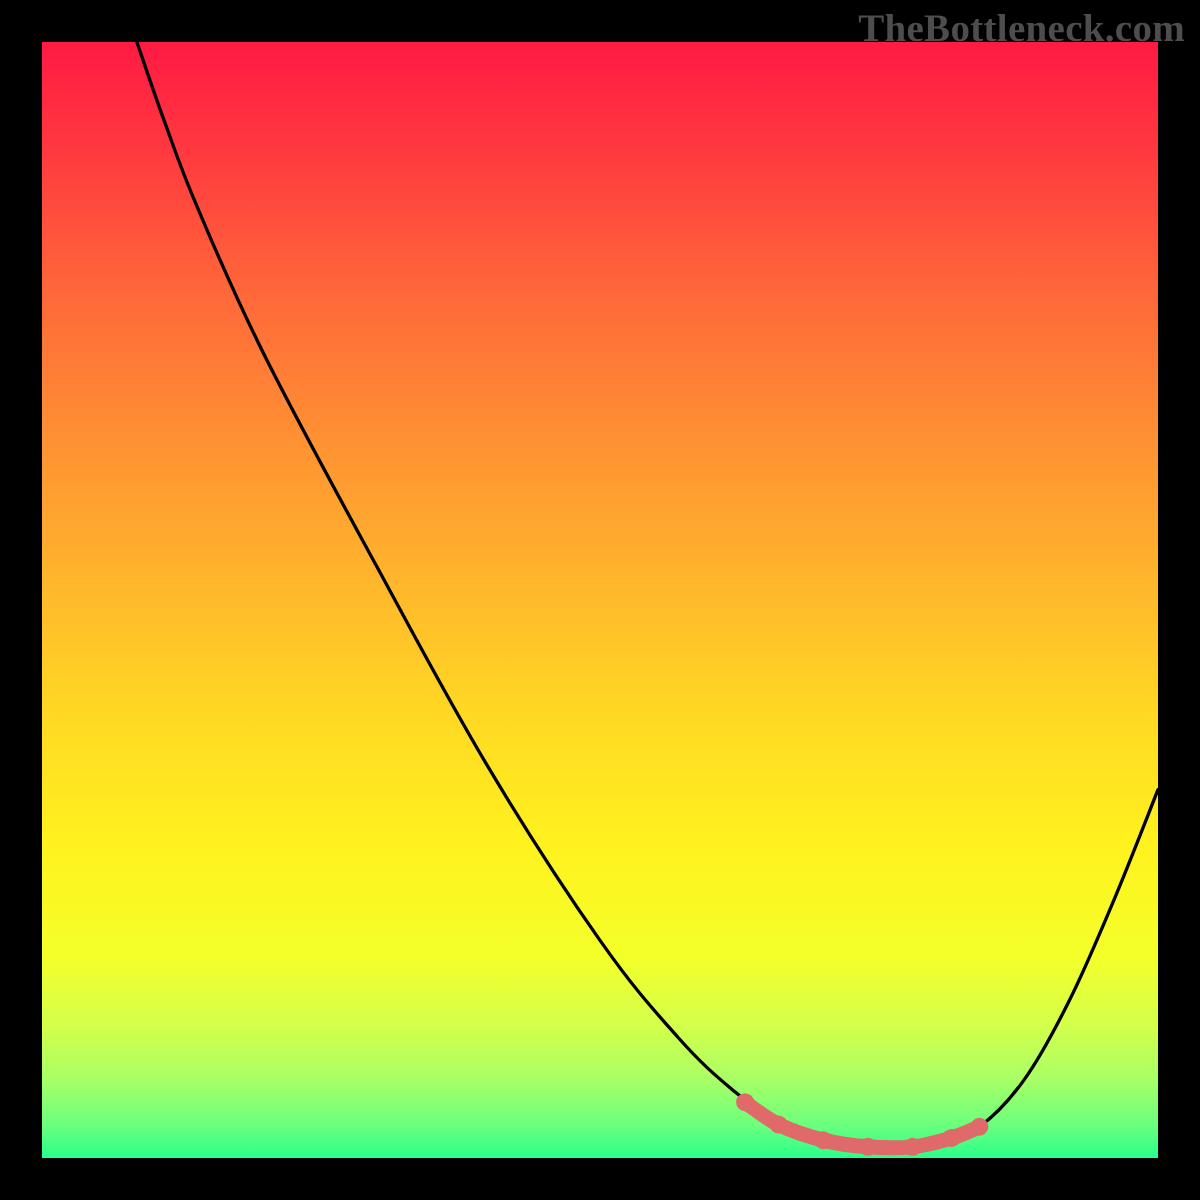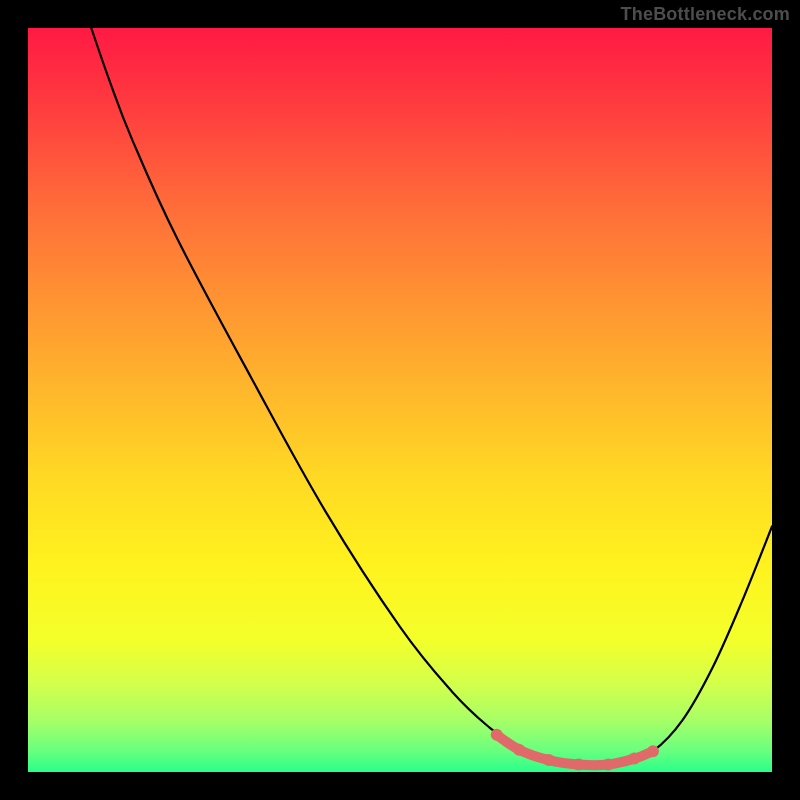--- a/index.html
+++ b/index.html
@@ -7,22 +7,22 @@
   .frame {
     position: relative;
     width: 800px;
     height: 800px;
     background: #000;
   }
   .watermark {
     position: absolute;
     top: 4px;
     right: 10px;
-    font-family: Liberation Sans, sans-serif;
-    font-size: 18px;
+    font-family: Liberation Serif, serif;
+    font-size: 26px;
     font-weight: 600;
     color: #4d4d4d;
     letter-spacing: 0.2px;
     z-index: 10;
   }
   .plot {
     position: absolute;
     left: 28px;
     top: 28px;
     width: 744px;

